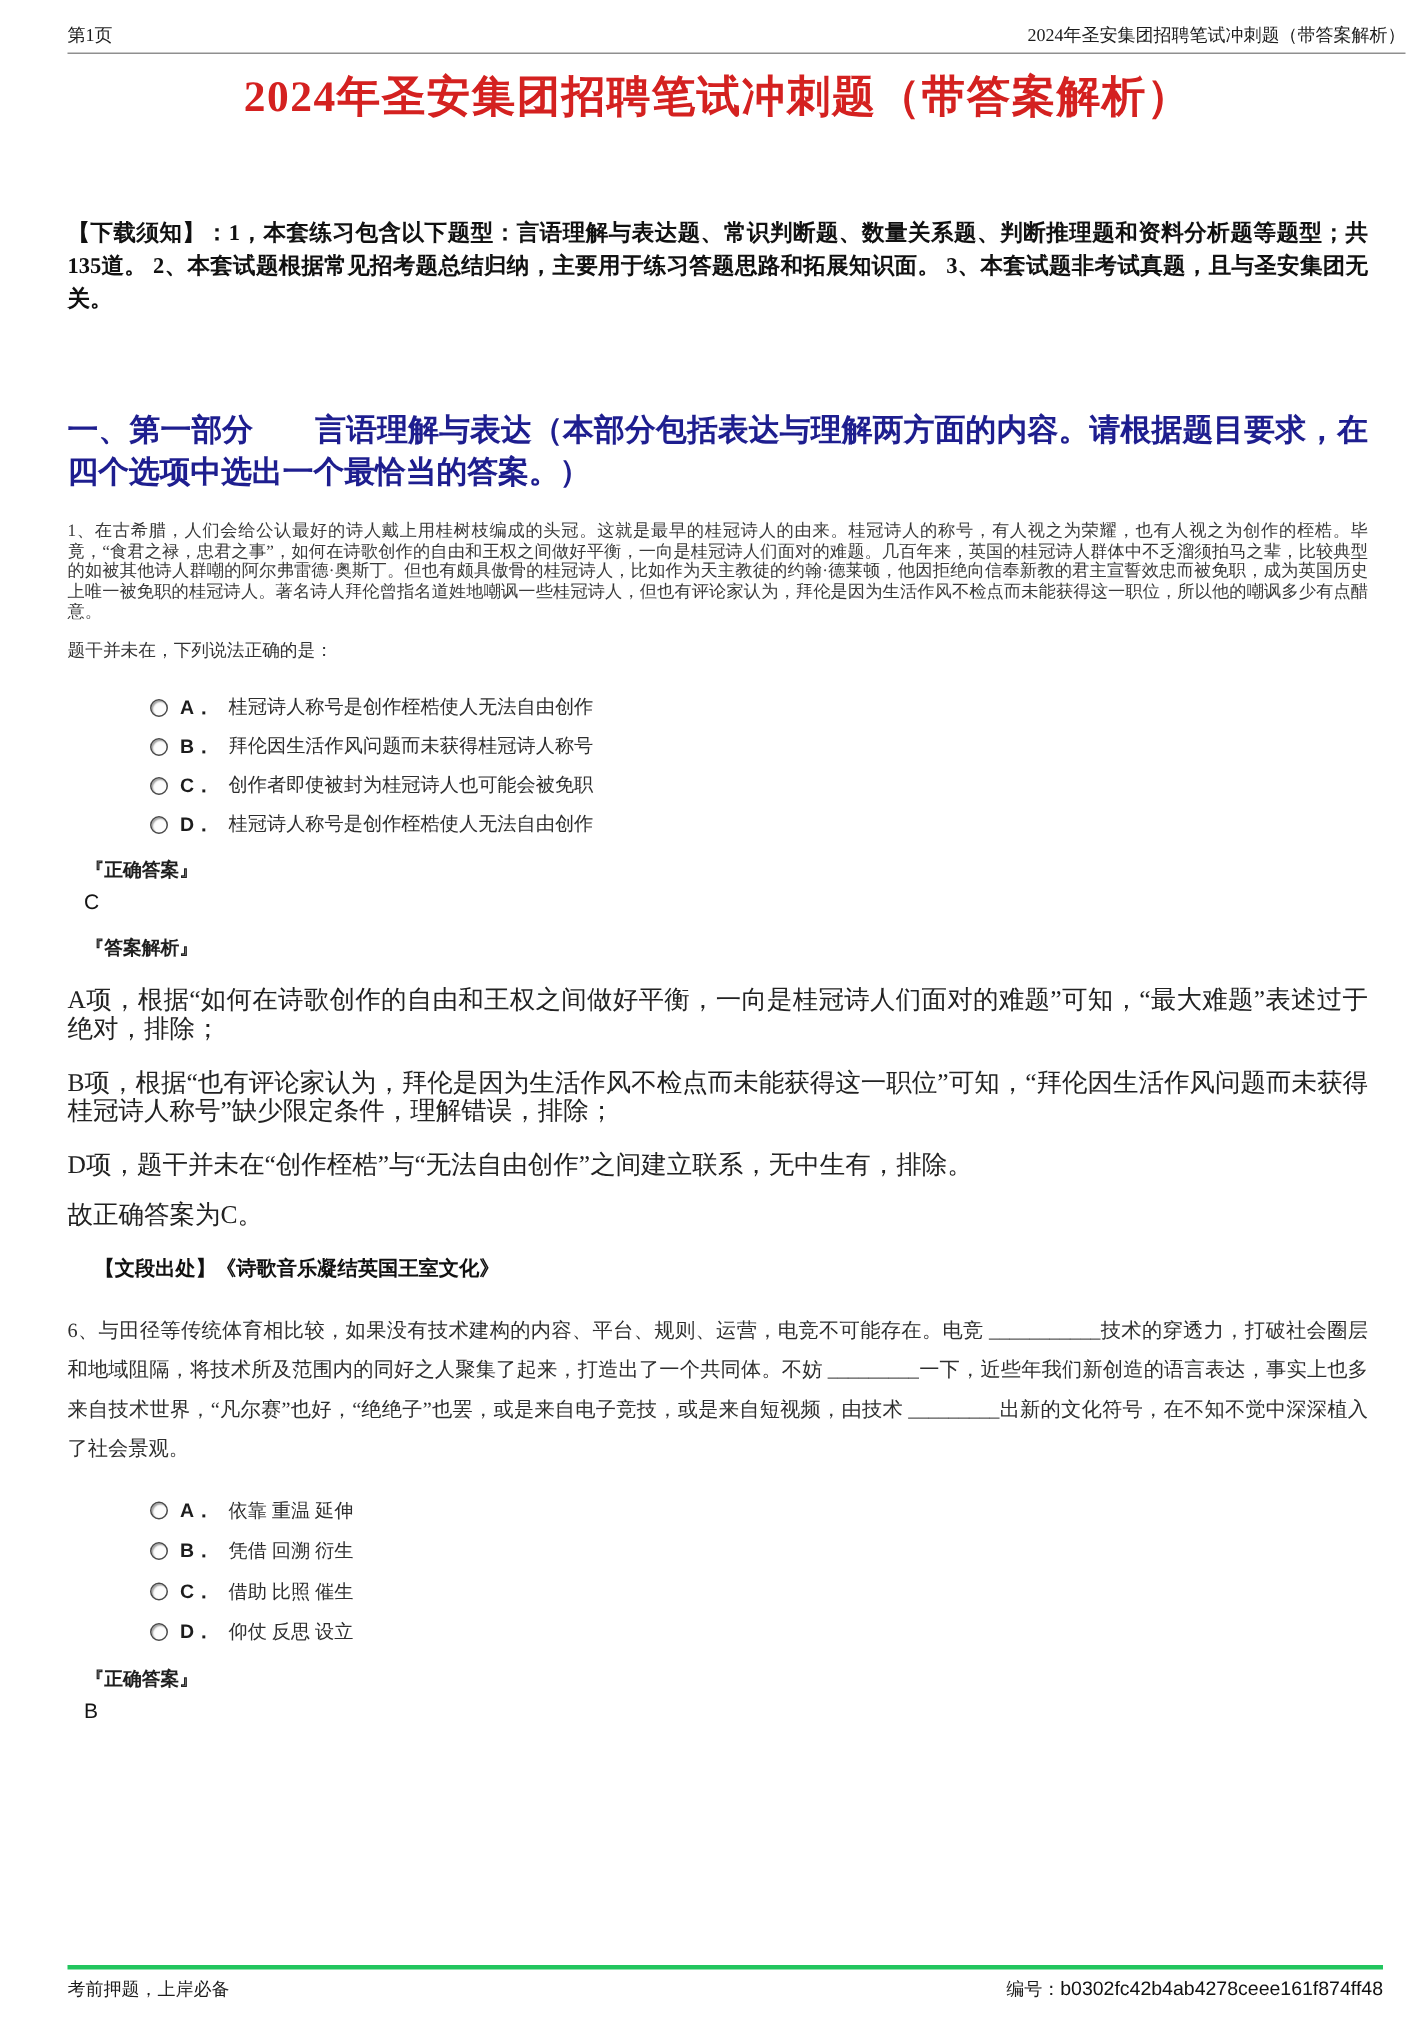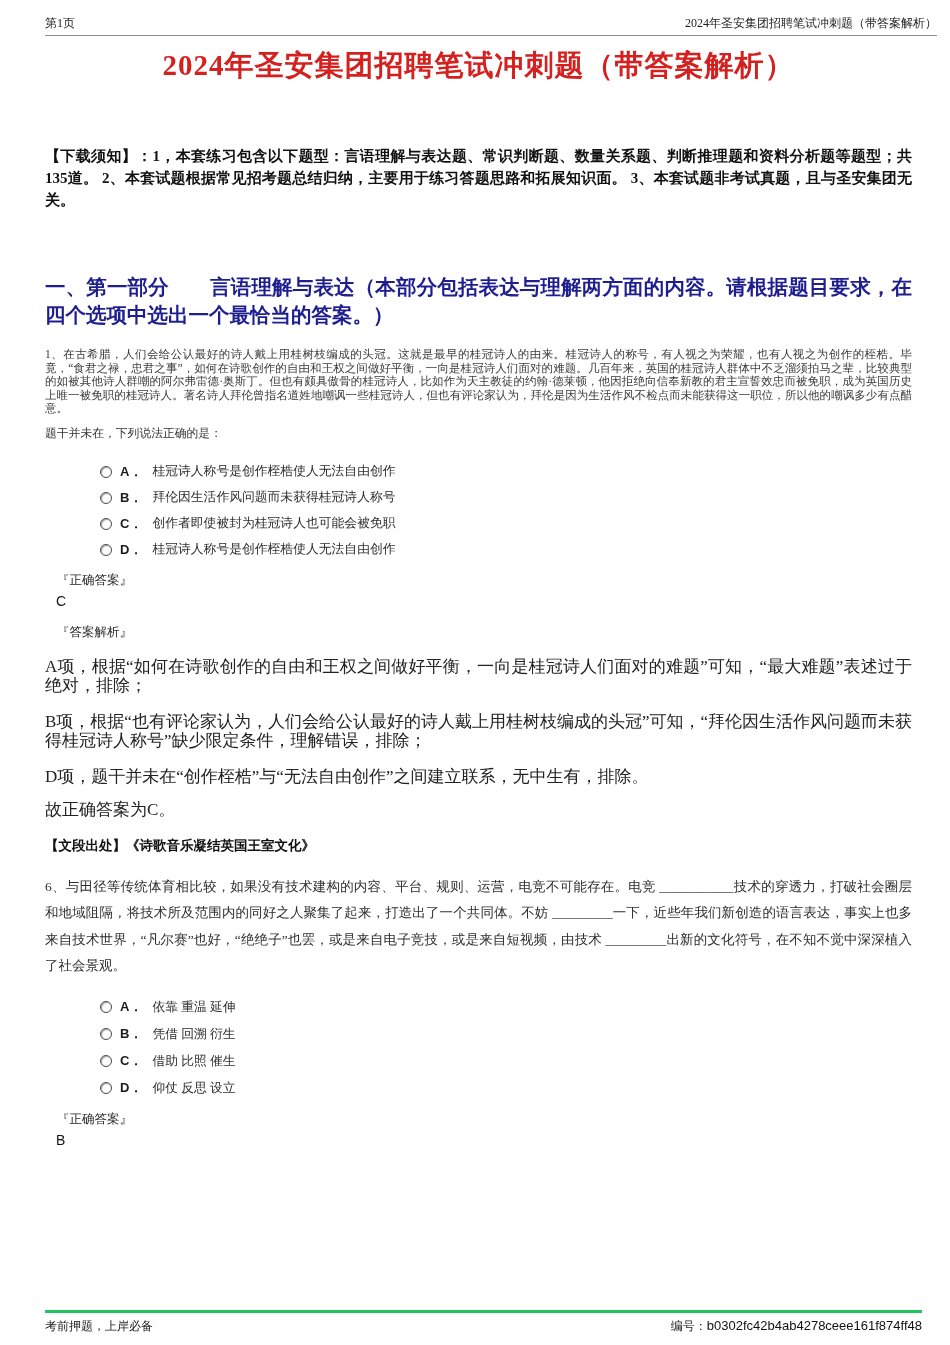--- a/index.html
+++ b/index.html
@@ -21,27 +21,27 @@
   .prompt.p2{margin-top:12px;font-size:12.5px;}
   .options{margin-top:17px;}
   .options.o2{margin-top:14px;}
   .opt{display:flex;align-items:center;height:26px;padding-left:55px;}
   .options.o2 .opt{height:27px;}
   .radio{flex:0 0 auto;width:10px;height:10px;border:1px solid #4a4a4a;border-radius:50%;
          background:#fdfdfd;box-shadow:inset 1px 1px 1px rgba(0,0,0,0.35);margin-right:8px;}
   .opt-letter{font-family:"Liberation Sans","DejaVu Sans",sans-serif;font-weight:bold;
               font-size:13px;color:#1c1c1c;margin-right:10px;white-space:nowrap;}
   .opt-text{font-size:12.8px;color:#2e2e2e;white-space:nowrap;}
-  .ans-head{margin:8px 0 0 12px;font-size:12.5px;color:#1f1f1f;line-height:18px;}
+  .ans-head{margin:8px 0 0 12px;font-size:12.5px;color:#1f1f1f;line-height:18px;font-weight:bold;}
   .ans-head.analysis-head{margin-top:12px;}
   .ans-letter{margin:2px 0 0 11px;font-family:"Liberation Sans","DejaVu Sans",sans-serif;
               font-size:14px;color:#141414;line-height:20px;}
   .analysis{margin:16px 0 0 0;font-size:17px;line-height:19.5px;color:#222;text-align:justify;}
   .analysis.last{margin-top:14px;}
-  .source{margin:16px 0 0 0;font-size:13.5px;font-weight:bold;color:#111;line-height:20px;}
+  .source{margin:16px 0 0 18px;font-size:13.5px;font-weight:bold;color:#111;line-height:20px;}
   .footer{position:absolute;top:1310px;left:45px;right:28px;border-top:3px solid #22c55e;
           padding-top:5px;display:flex;justify-content:space-between;align-items:baseline;}
   .footer-left{font-size:12px;color:#1c1c1c;}
   .code{font-size:12px;color:#1c1c1c;}
   .code-value{font-family:"Liberation Sans","DejaVu Sans",sans-serif;font-size:13px;color:#111;}
 </style>
 </head>
 <body>
 
 <div class="page">
@@ -83,21 +83,21 @@
         <span class="opt-letter">D．</span>
         <span class="opt-text">桂冠诗人称号是创作桎梏使人无法自由创作</span>
       </div>
     </div>
 
     <div class="ans-head">『正确答案』</div>
     <div class="ans-letter">C</div>
     <div class="ans-head analysis-head">『答案解析』</div>
 
     <p class="analysis">A项，根据“如何在诗歌创作的自由和王权之间做好平衡，一向是桂冠诗人们面对的难题”可知，“最大难题”表述过于绝对，排除；</p>
-    <p class="analysis">B项，根据“也有评论家认为，人们会给公认最好的诗人戴上用桂树枝编成的头冠”可知，“拜伦因生活作风问题而未获得桂冠诗人称号”缺少限定条件，理解错误，排除；</p>
+    <p class="analysis">B项，根据“也有评论家认为，拜伦是因为生活作风不检点而未能获得这一职位”可知，“拜伦因生活作风问题而未获得桂冠诗人称号”缺少限定条件，理解错误，排除；</p>
     <p class="analysis">D项，题干并未在“创作桎梏”与“无法自由创作”之间建立联系，无中生有，排除。</p>
     <p class="analysis last">故正确答案为C。</p>
 
     <p class="source">【文段出处】《诗歌音乐凝结英国王室文化》</p>
 
     <p class="stem q2">6、与田径等传统体育相比较，如果没有技术建构的内容、平台、规则、运营，电竞不可能存在。电竞 ___________技术的穿透力，打破社会圈层和地域阻隔，将技术所及范围内的同好之人聚集了起来，打造出了一个共同体。不妨 _________一下，近些年我们新创造的语言表达，事实上也多来自技术世界，“凡尔赛”也好，“绝绝子”也罢，或是来自电子竞技，或是来自短视频，由技术 _________出新的文化符号，在不知不觉中深深植入了社会景观。</p>
 
     <div class="options o2">
       <div class="opt">
         <span class="radio"></span>

